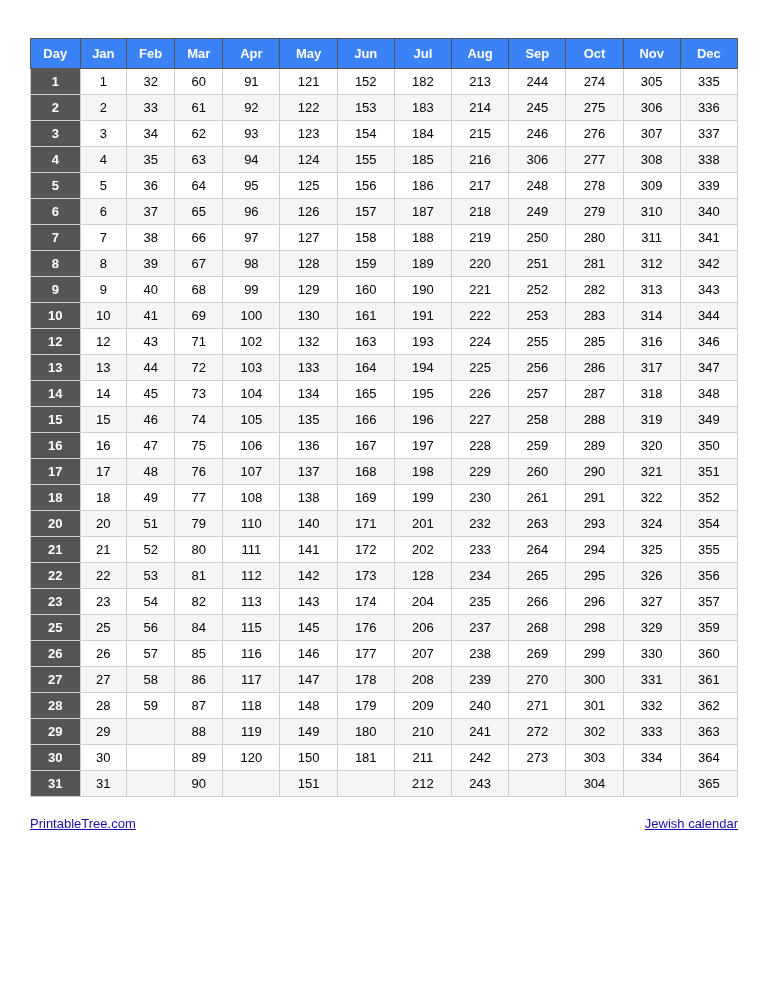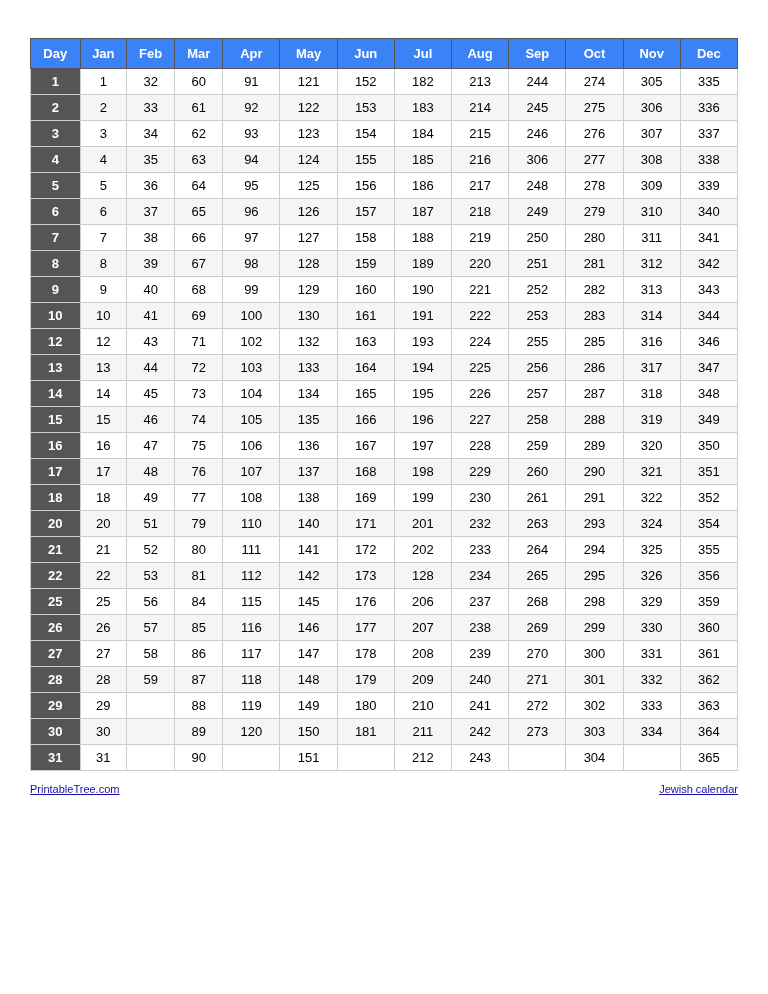--- a/index.html
+++ b/index.html
@@ -43,22 +43,22 @@
     }
     tbody tr:nth-child(even) td:not(:first-child) {
       background: #f5f5f5;
     }
     tbody tr:nth-child(odd) td:not(:first-child) {
       background: #fff;
     }
     .footer {
       display: flex;
       justify-content: space-between;
-      margin-top: 12px;
-      font-size: 11px;
+      margin-top: 19px;
+      font-size: 13px;
     }
     .footer a {
       color: #1a0dab;
       text-decoration: underline;
     }
   </style>
 </head>
 <body>
 
 <h1></h1>
@@ -376,20 +376,35 @@
         <td>142</td>
         <td>173</td>
         <td>128</td>
         <td>234</td>
         <td>265</td>
         <td>295</td>
         <td>326</td>
         <td>356</td>
       </tr>
       <tr>
+        <td>23</td>
+        <td>23</td>
+        <td>54</td>
+        <td>82</td>
+        <td>113</td>
+        <td>143</td>
+        <td>174</td>
+        <td>204</td>
+        <td>235</td>
+        <td>266</td>
+        <td>296</td>
+        <td>327</td>
+        <td>357</td>
+      </tr>
+      <tr>
         <td>25</td>
         <td>25</td>
         <td>56</td>
         <td>84</td>
         <td>115</td>
         <td>145</td>
         <td>176</td>
         <td>206</td>
         <td>237</td>
         <td>268</td>

